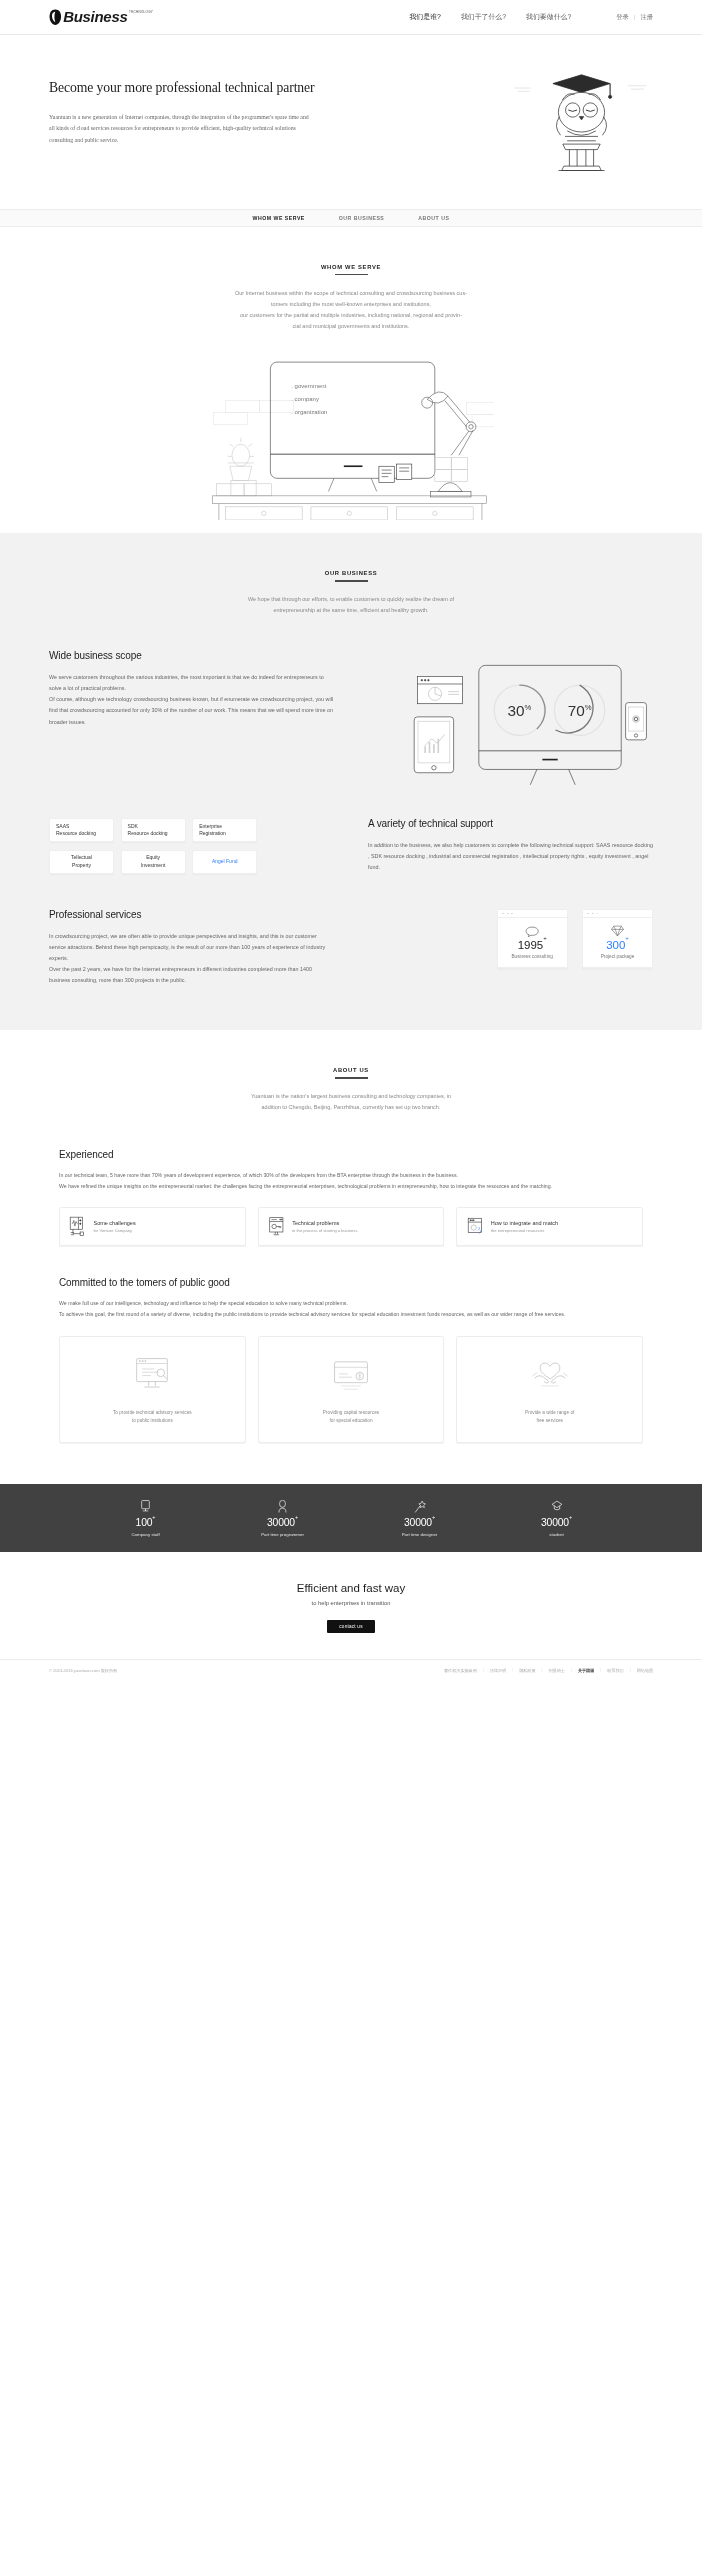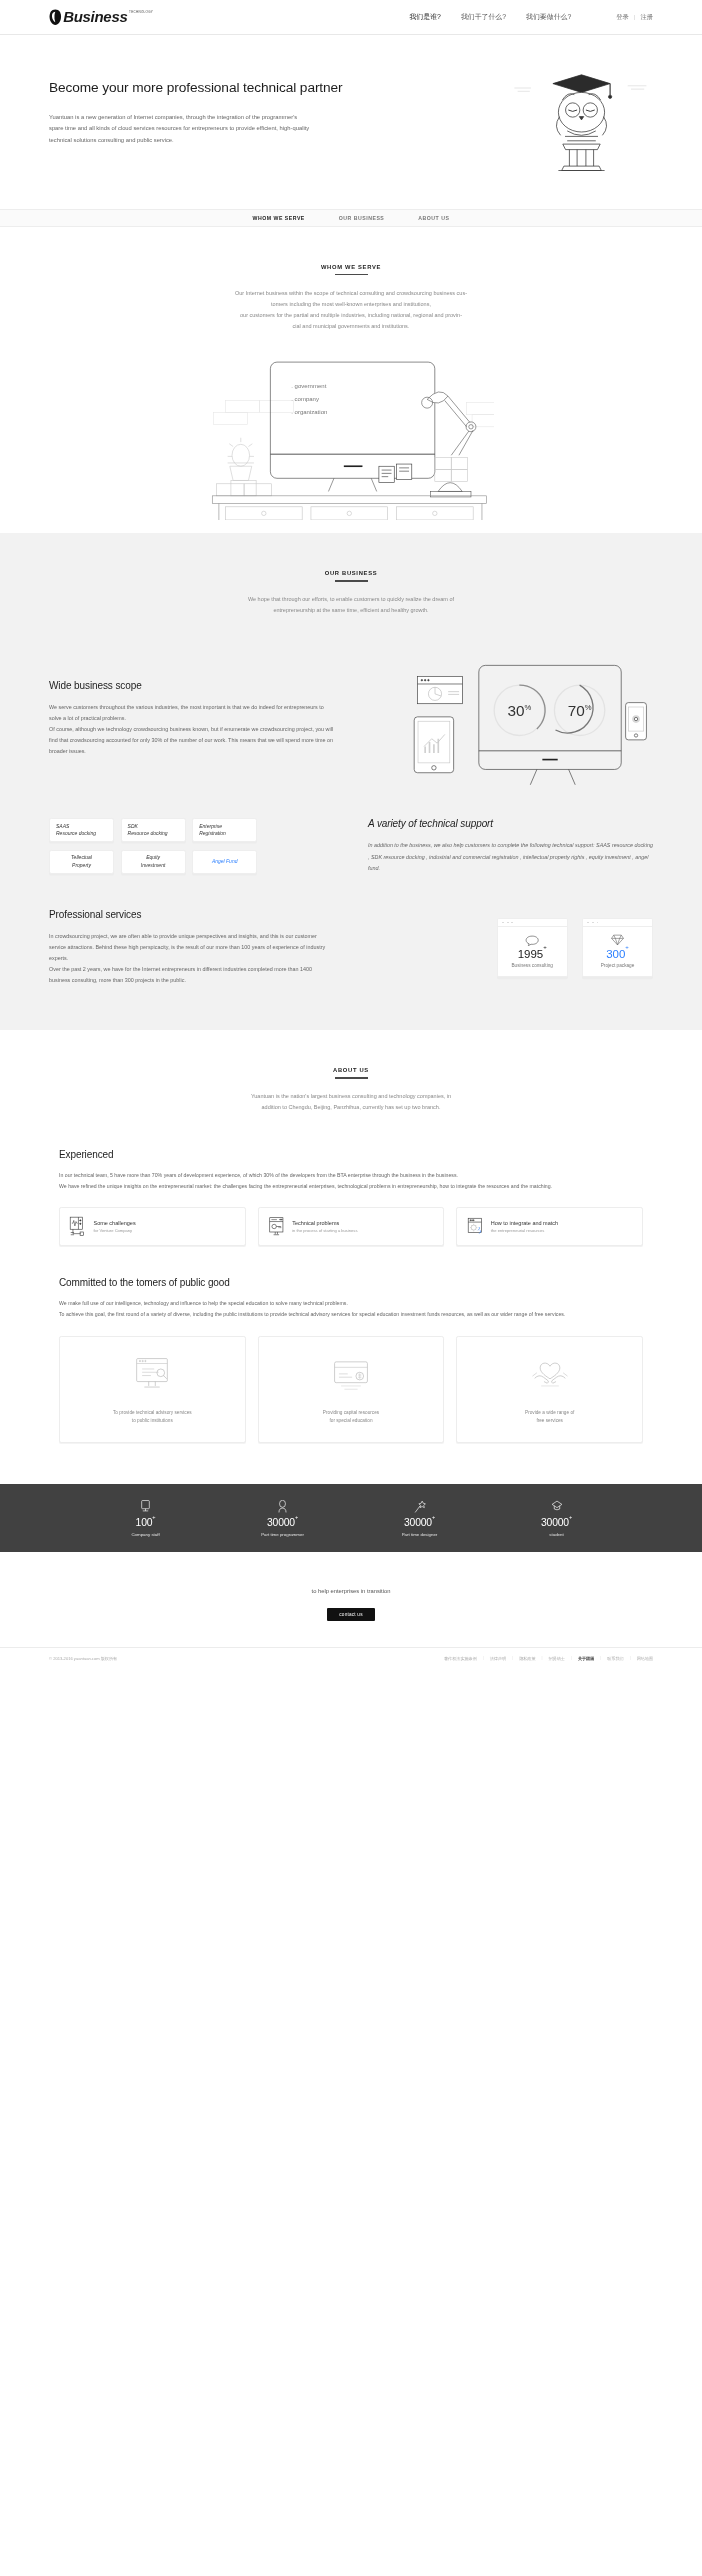--- a/index.html
+++ b/index.html
@@ -28,21 +28,21 @@
   .logo-sup { font-size:3px; letter-spacing:0.3px; color:#444; margin-top:1.6px; }
   .nav { margin-left:auto; display:flex; align-items:center; gap:20px; }
   .nav-item { font-size:6.9px; color:#555; cursor:pointer; white-space:nowrap; }
   .nav-item.dark { color:#222; }
   .auth { display:flex; align-items:center; gap:5px; margin-left:25px; }
   .auth a { font-size:6.3px; color:#777; text-decoration:none; cursor:pointer; }
   .auth .divider { color:#ccc; font-size:6px; }
 
   
   .hero { padding:31px 49px 33px; display:flex; align-items:flex-start; }
-  .hero-left { width:307px; padding-top:12px; }
+  .hero-left { width:307px; padding-top:12px;font-family:Liberation Serif, serif; }
   .hero-h1 {
     font-size:13.7px; font-weight:normal; line-height:1.42; color:#1d1d1d;
     letter-spacing:-0.1px;
   }
   .hero-p {
     margin-top:14.3px; font-size:5.8px; line-height:2.0; color:#666; width:263px;
   }
   .hero-right { margin-left:auto; width:143px; height:110px; position:relative; }
 
   
@@ -64,28 +64,28 @@
   .sec-sub {
     margin-top:12.6px; font-size:5.5px; line-height:2.0; color:#888; text-align:center;
   }
 
   
   .serve { padding:34px 0 13px; background:#fff; }
   .desk-wrap { margin-top:18.7px; display:flex; justify-content:center; }
 
   
   .business { background:#f2f2f2; padding:34px 0 44px; }
-  .row { display:flex; align-items:center; padding:0 49px; }
+  .row { display:flex; align-items:flex-start; padding:0 49px; }
   .col-text { width:285px; }
   .blk-title { font-size:10px; font-weight:normal; color:#1d1d1d; letter-spacing:-0.1px; }
   .blk-body { margin-top:11px; font-size:5.4px; line-height:2.05; color:#666; }
   .col-art { margin-left:auto; }
 
   .scope-row { margin-top:34px; }
-  .support-row { margin-top:31px;font-style:italic; }
+  .support-row { margin-top:31px; }
   .prof-row { margin-top:35px; }
 
   
   .taggrid { width:219px; display:grid; grid-template-columns:repeat(3, 65px); gap:7.7px 6.6px; }
   .tag {
     background:#fff; border:0.5px solid #eee; border-radius:2.2px;
     height:24px; display:flex; flex-direction:column; justify-content:center;
     padding:0 6px; font-size:5px; line-height:1.55; color:#333;
     box-shadow:0 1.6px 0 #ececec; cursor:pointer;
   }
@@ -630,20 +630,21 @@
           <path d="M11 2 L20 8 L11 14 L2 8 Z"></path>
           <path d="M6 10.5 v6 q5 3 10 0 v-6"></path>
         </svg>
     </div>
     <div class="n"><span>30000</span><sup>+</sup></div>
     <div class="c">student</div>
   </div>
 </div>
 
 <div class="cta">
+  <h2>Efficient and fast way</h2>
   <p>to help enterprises in transition</p>
   <button class="cta-btn">contact us</button>
 </div>
 
 <div class="footer">
   <span class="fcopy">© 2013-2016 yuantuan.com 版权所有</span>
   <span class="flinks">
     <a>著作权法实施条例</a>
     <span class="sep">|</span>
     <a>法律声明</a>

